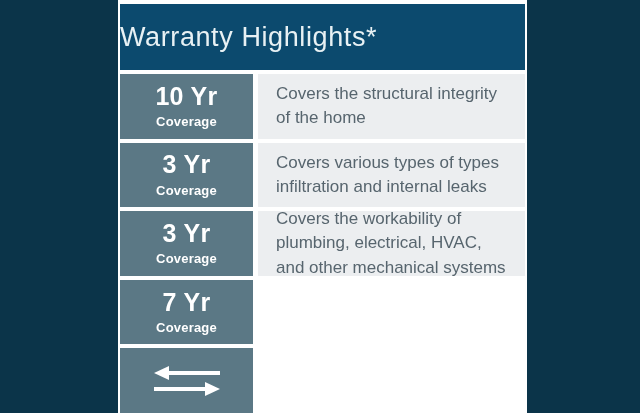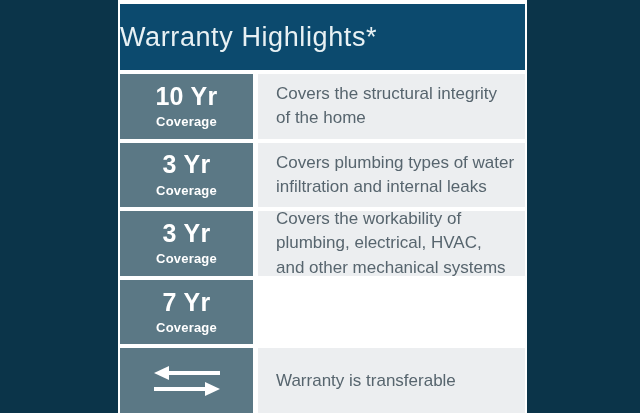--- a/index.html
+++ b/index.html
@@ -145,21 +145,21 @@
 of the home</div>
         </div>
       </div>
 
       <div class="row">
         <div class="row-term">
           <div class="term-years">3 Yr</div>
           <div class="term-label">Coverage</div>
         </div>
         <div class="row-desc">
-          <div class="desc-text">Covers plumbing types of water
+          <div class="desc-text">Covers various types of types
 infiltration and internal leaks</div>
         </div>
       </div>
 
       <div class="row">
         <div class="row-term">
           <div class="term-years">3 Yr</div>
           <div class="term-label">Coverage</div>
         </div>
         <div class="row-desc">
@@ -180,20 +180,17 @@
         <div class="row-term">
           <svg class="arrows-icon" viewBox="0 0 66 30">
 
             <polygon points="0,7 15,0 15,14" fill="#ffffff"></polygon>
             <rect x="14" y="5" width="52" height="4" fill="#ffffff"></rect>
 
             <rect x="0" y="21" width="52" height="4" fill="#ffffff"></rect>
             <polygon points="66,23 51,16 51,30" fill="#ffffff"></polygon>
           </svg>
         </div>
-        <div class="row-desc">
-          <div class="desc-text">Warranty is transferable</div>
-        </div>
       </div>
 
     </div>
   </div>
 </div>
 
 </body></html>

